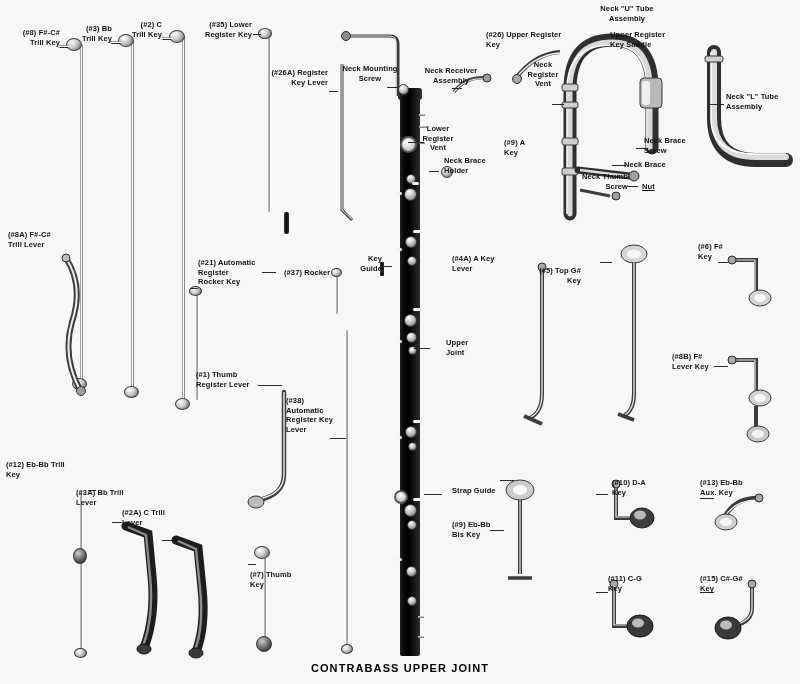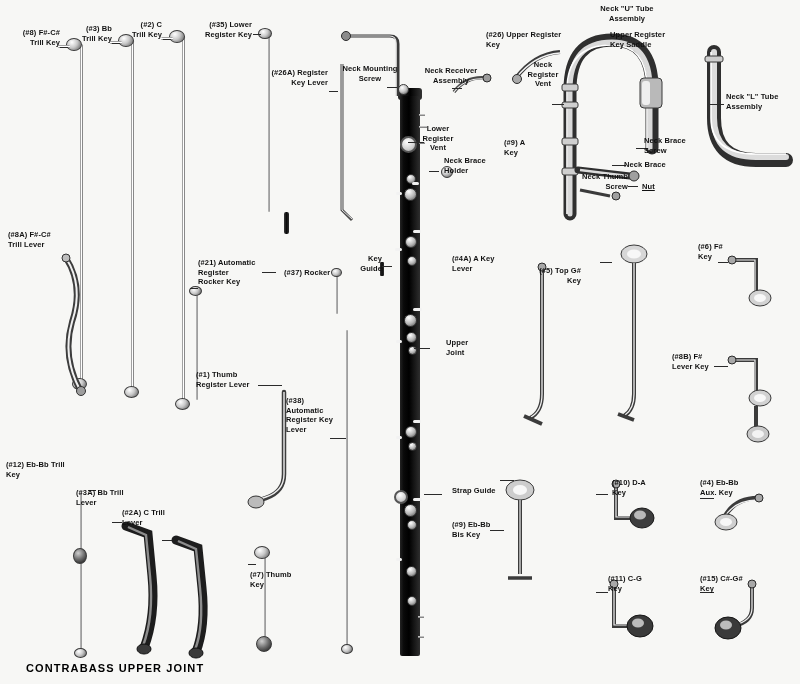--- a/index.html
+++ b/index.html
@@ -26,25 +26,25 @@
     color: #111111;
   }
   .lbl.c { text-align: center; }
   .lbl.r { text-align: right; }
   .lbl.l { text-align: left; }
   #title {
     position: absolute;
     left: 0;
     right: 0;
     bottom: 10px;
+    text-align: center;
     font-size: 11px;
     font-weight: bold;
     letter-spacing: 1.1px;
     color: #000;
-    margin-left: 26px;
   }
   
   .ldr {
     position: absolute;
     background: #2a2a2a;
   }
   .ldr.h { height: 1px; }
   .rod {
     position: absolute;
     width: 3px;
@@ -437,21 +437,21 @@
 Key</div>
   <div class="lbl l" style="left:76px;top:488px;width:60px;">(#3A) Bb Trill
 Lever</div>
   <div class="lbl l" style="left:122px;top:508px;width:58px;">(#2A) C Trill
 Lever</div>
   <div class="lbl l" style="left:452px;top:486px;width:56px;">Strap Guide</div>
   <div class="lbl l" style="left:452px;top:520px;width:48px;">(#9) Eb-Bb
 Bis Key</div>
   <div class="lbl l" style="left:612px;top:478px;width:46px;">(#10) D-A
 Key</div>
-  <div class="lbl l" style="left:700px;top:478px;width:54px;">(#4) Eb-Bb
+  <div class="lbl l" style="left:700px;top:478px;width:54px;">(#13) Eb-Bb
 Aux. Key</div>
   <div class="lbl l" style="left:228px;top:570px;width:46px;margin-left:22px;">(#7) Thumb
 Key</div>
   <div class="lbl l" style="left:608px;top:574px;width:46px;">(#11) C-G
 Key</div>
   <div class="lbl l" style="left:700px;top:574px;width:54px;">(#15) C#-G#
 Key</div>
 
   <div id="title">CONTRABASS UPPER JOINT</div>
 </div>

